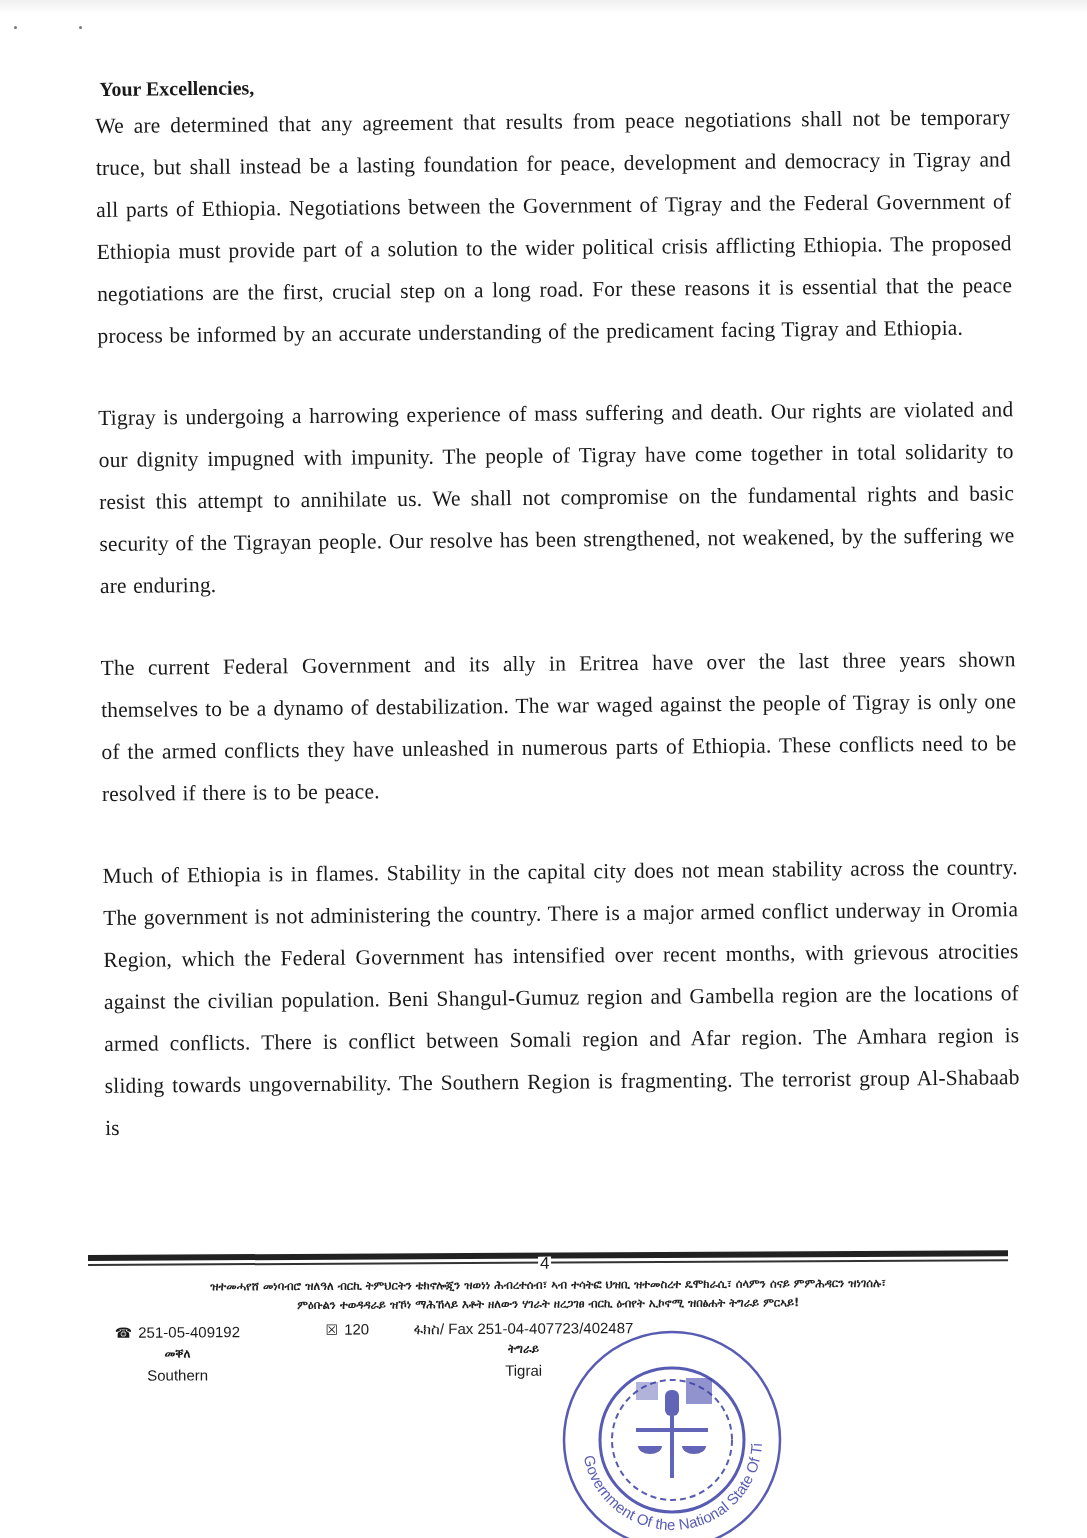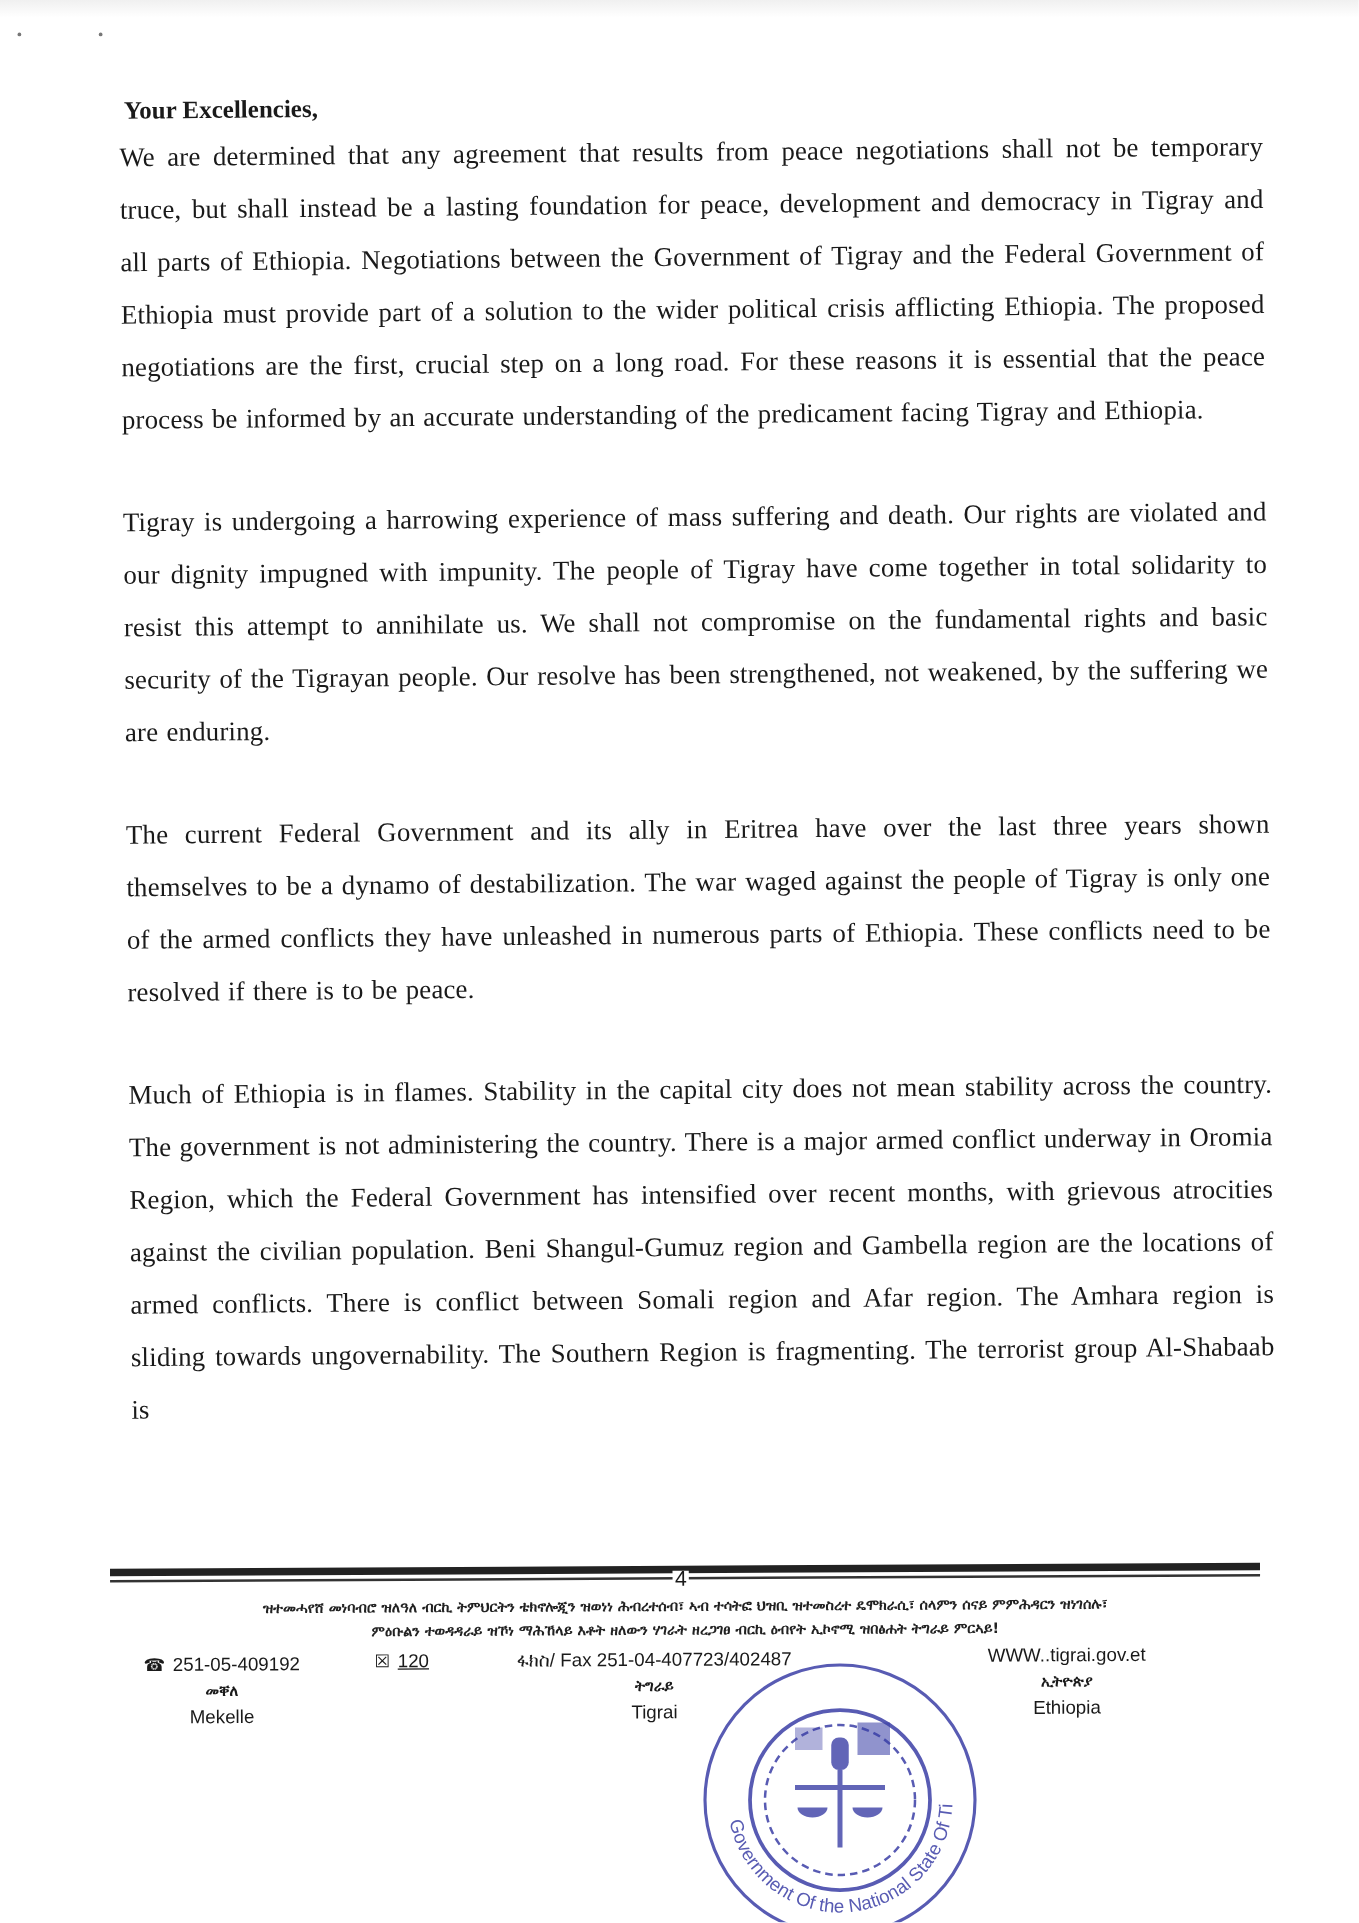--- a/index.html
+++ b/index.html
@@ -54,34 +54,29 @@
   <div class="rule-thin"></div>
   <span class="pageno">4</span>
   <div class="motto">
     <div>ዝተመሓየሸ መነባብሮ ዝለዓለ ብርኪ ትምህርትን ቴክኖሎጂን ዝወነነ ሕብረተሰብ፣ ኣብ ተሳትፎ ህዝቢ ዝተመስረተ ዴሞክራሲ፣ ሰላምን ሰናይ ምምሕዳርን ዝነገሰሉ፣</div>
     <div>ምዕቡልን ተወዳዳራይ ዝኾነ ማሕኸላይ እቶት ዘለውን ሃገራት ዘረጋገፀ ብርኪ ዕብየት ኢኮኖሚ ዝበፅሐት ትግራይ ምርኣይ!</div>
   </div>
   <div class="contacts">
     <div class="c" style="left:4px; top:4px; width:170px;">
       <div><span class="ic">☎</span><span>251-05-409192</span></div>
       <div class="am">መቐለ</div>
-      <div>Mekelle</div>
+      <div>Southern</div>
     </div>
-    <div class="c" style="left:198px; top:2px; width:70px;text-decoration:underline;">
+    <div class="c" style="left:224px; top:2px; width:70px;">
       <span class="ic">☒</span><span>120</span>
     </div>
     <div class="c" style="left:310px; top:2px; width:250px;">
       <div>ፋክስ/ Fax 251-04-407723/402487</div>
       <div class="am">ትግራይ</div>
       <div>Tigrai</div>
-    </div>
-    <div class="c" style="left:680px; top:0px; width:170px;">
-      <div>WWW..tigrai.gov.et</div>
-      <div class="am">ኢትዮጵያ</div>
-      <div>Ethiopia</div>
     </div>
   </div>
 </div>
 
 <svg class="seal" viewBox="0 0 240 210">
   <g fill="none" stroke="#3b3fa6" opacity="0.85">
     <circle cx="120" cy="112" r="108" stroke-width="2.5"></circle>
     <circle cx="120" cy="112" r="72" stroke-width="3"></circle>
     <circle cx="120" cy="112" r="60" stroke-width="2" stroke-dasharray="6 4"></circle>
   </g>

